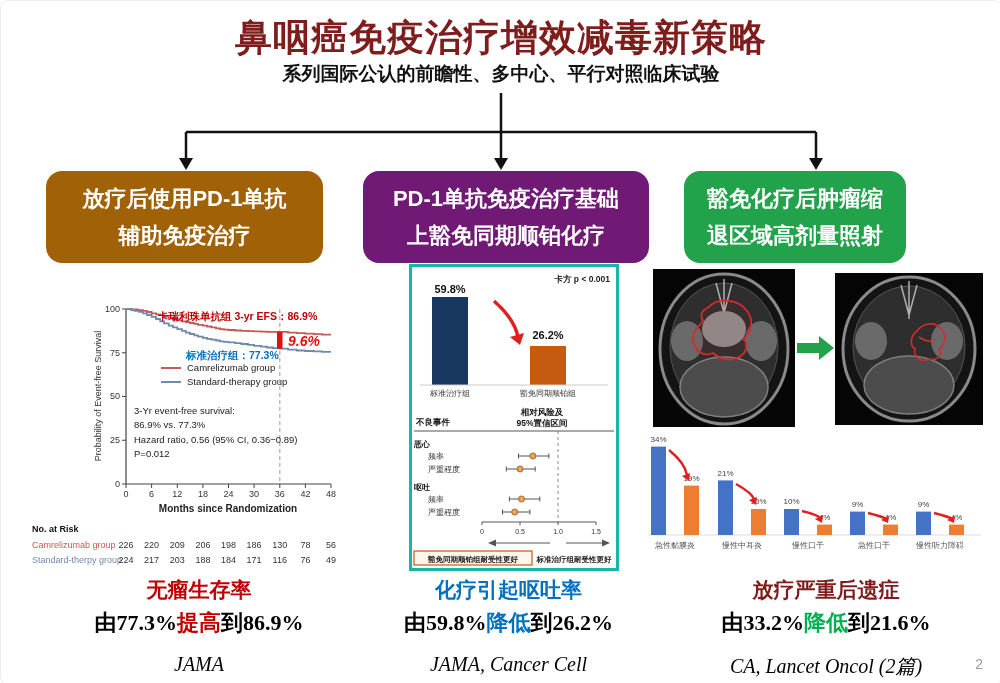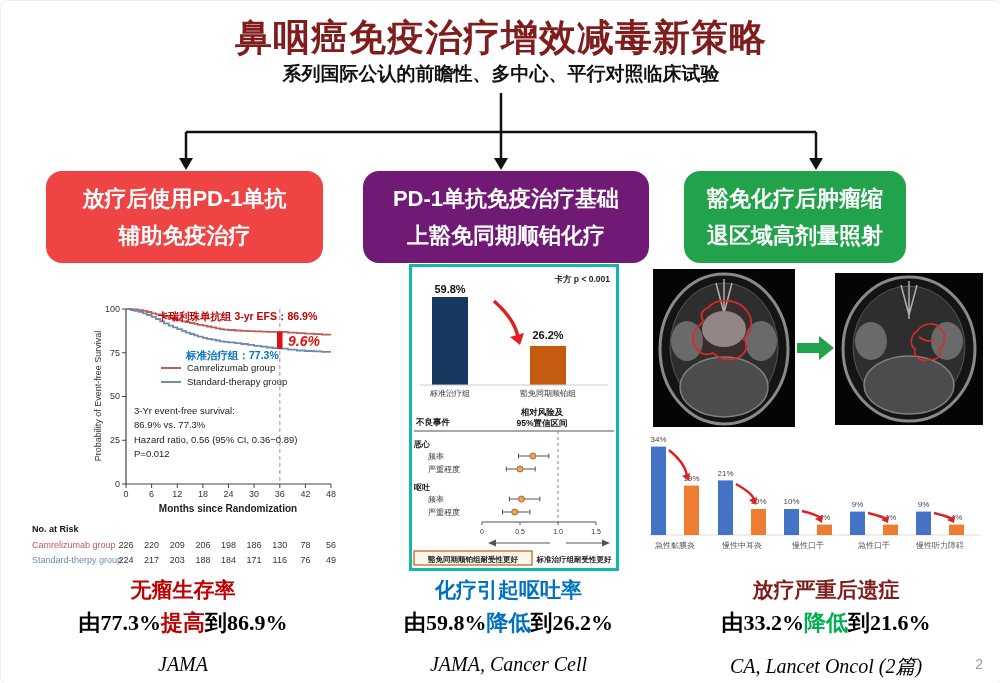--- a/index.html
+++ b/index.html
@@ -6,21 +6,21 @@
   #slide{position:relative;width:1000px;height:683px;background:#fff;overflow:hidden;
          font-family:"Liberation Sans",sans-serif;border:1px solid #eee;border-radius:8px;}
   .title{position:absolute;top:12px;left:0;width:100%;text-align:center;
          font-size:37px;font-weight:bold;color:#7f1d1d;letter-spacing:1px;}
   .subtitle{position:absolute;top:60px;left:0;width:100%;text-align:center;
          font-size:19px;font-weight:bold;color:#111;}
   .connector{position:absolute;top:0;left:0;}
   .strategy-box{position:absolute;top:170px;height:92px;border-radius:16px;color:#fff;
          display:flex;flex-direction:column;justify-content:center;text-align:center;
          font-size:22px;font-weight:bold;line-height:37px;}
-  .box-red{left:45px;width:277px;background:#ef4444;}
+  .box-red{left:45px;width:277px;background:#a16207;}
   .box-blue{left:362px;width:286px;background:#701a75;}
   .box-green{left:683px;width:222px;background:#21A24B;}
   .panel{position:absolute;}
   .mid-panel{left:408px;top:263px;width:204px;height:301px;background:#fff;border:3px solid #14b8a6;}
   .summary{position:absolute;top:575px;text-align:center;}
   .s-title{font-size:21px;font-weight:bold;margin-bottom:4px;}
   .s-line{font-family:"Liberation Serif",serif;font-size:22px;font-weight:bold;color:#000;margin-bottom:15px;}
   .s-journal{font-family:"Liberation Serif",serif;font-size:20px;font-weight:normal;font-style:italic;color:#000;}
   .page-num{position:absolute;right:18px;bottom:12px;font-size:14px;color:#999;}
   svg text{font-family:"Liberation Sans",sans-serif;}
@@ -254,21 +254,21 @@
 
     <rect x="267" y="82.6" width="15" height="23.4" fill="#4472C4"></rect>
     <rect x="300" y="95.6" width="15" height="10.4" fill="#ED7D31"></rect>
     <text x="274.5" y="78" text-anchor="middle" font-size="8" fill="#444">9%</text>
     <text x="307.5" y="91" text-anchor="middle" font-size="8" fill="#444">4%</text>
     <path d="M285,84 Q301,88 303,90" stroke="#E02020" stroke-width="2.4" fill="none"></path>
     <polygon points="305,94 298,91 306,87" fill="#E02020"></polygon>
     <text x="291" y="119" text-anchor="middle" font-size="8" fill="#555">慢性听力障碍</text>
   </svg>
 
-  <div class="summary" style="left:32px;width:300px;">
+  <div class="summary" style="left:48px;width:300px;">
     <div class="s-title" style="color:#C00000;">无瘤生存率</div>
     <div class="s-line"><span>由77.3%</span><span style="color:#C00000;">提高</span><span>到86.9%</span></div>
     <div class="s-journal">JAMA</div>
   </div>
   <div class="summary" style="left:360px;width:295px;">
     <div class="s-title" style="color:#0070C0;">化疗引起呕吐率</div>
     <div class="s-line"><span>由59.8%</span><span style="color:#0070C0;">降低</span><span>到26.2%</span></div>
     <div class="s-journal">JAMA, Cancer Cell</div>
   </div>
   <div class="summary" style="left:680px;width:290px;">

